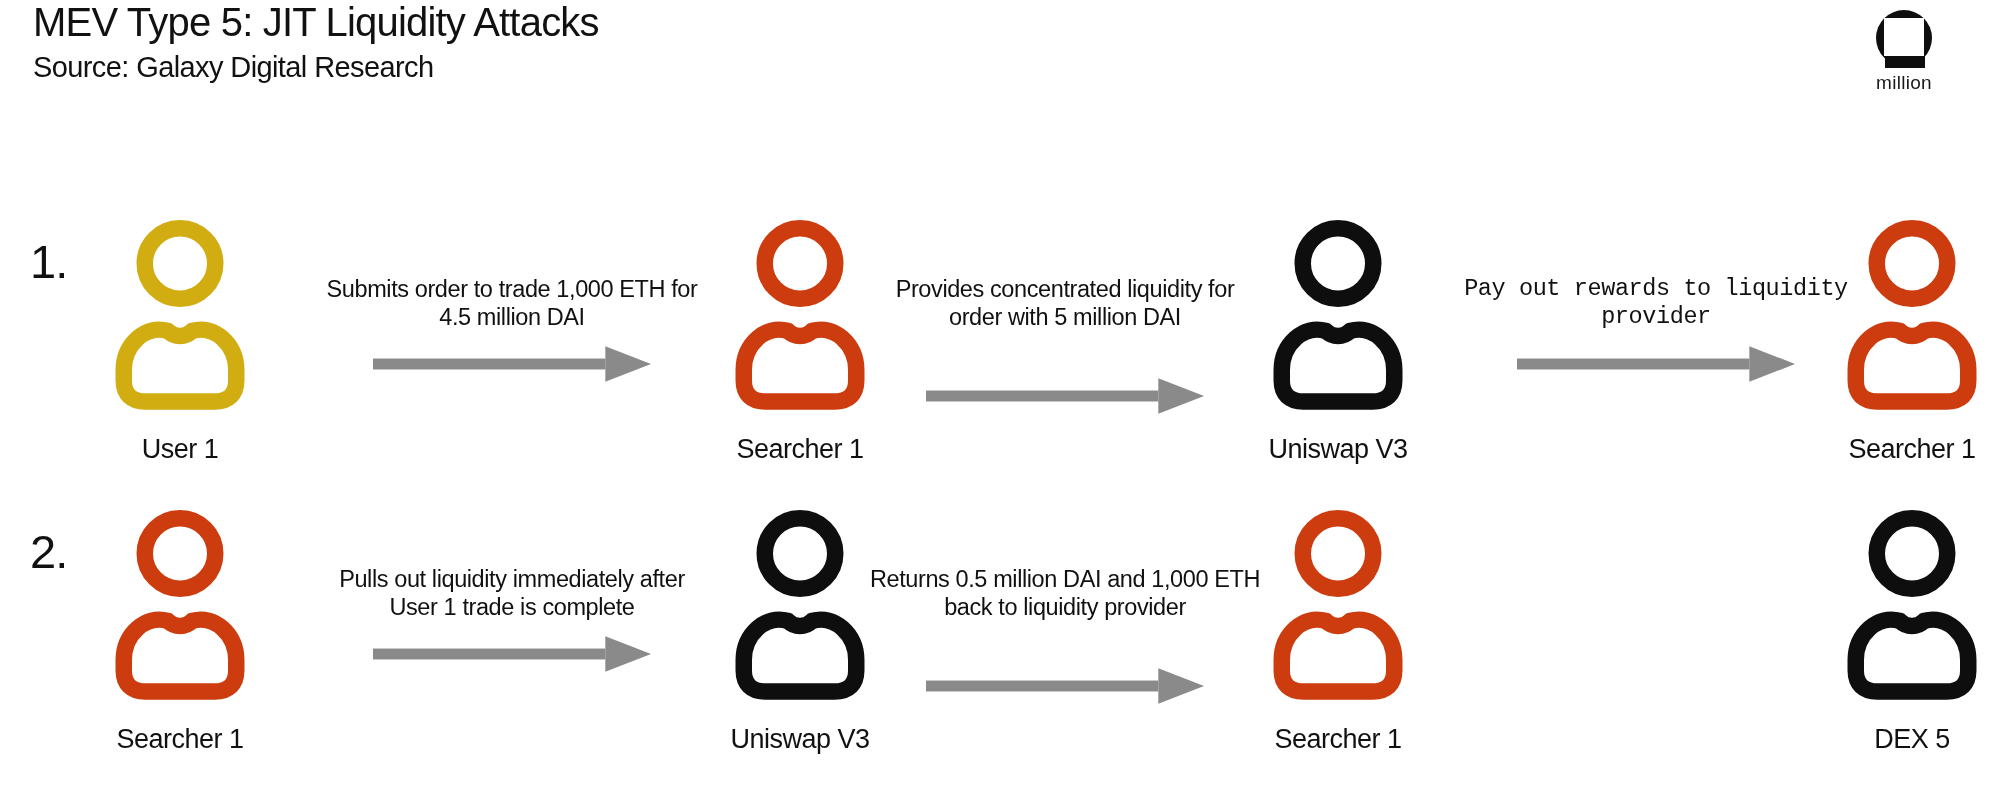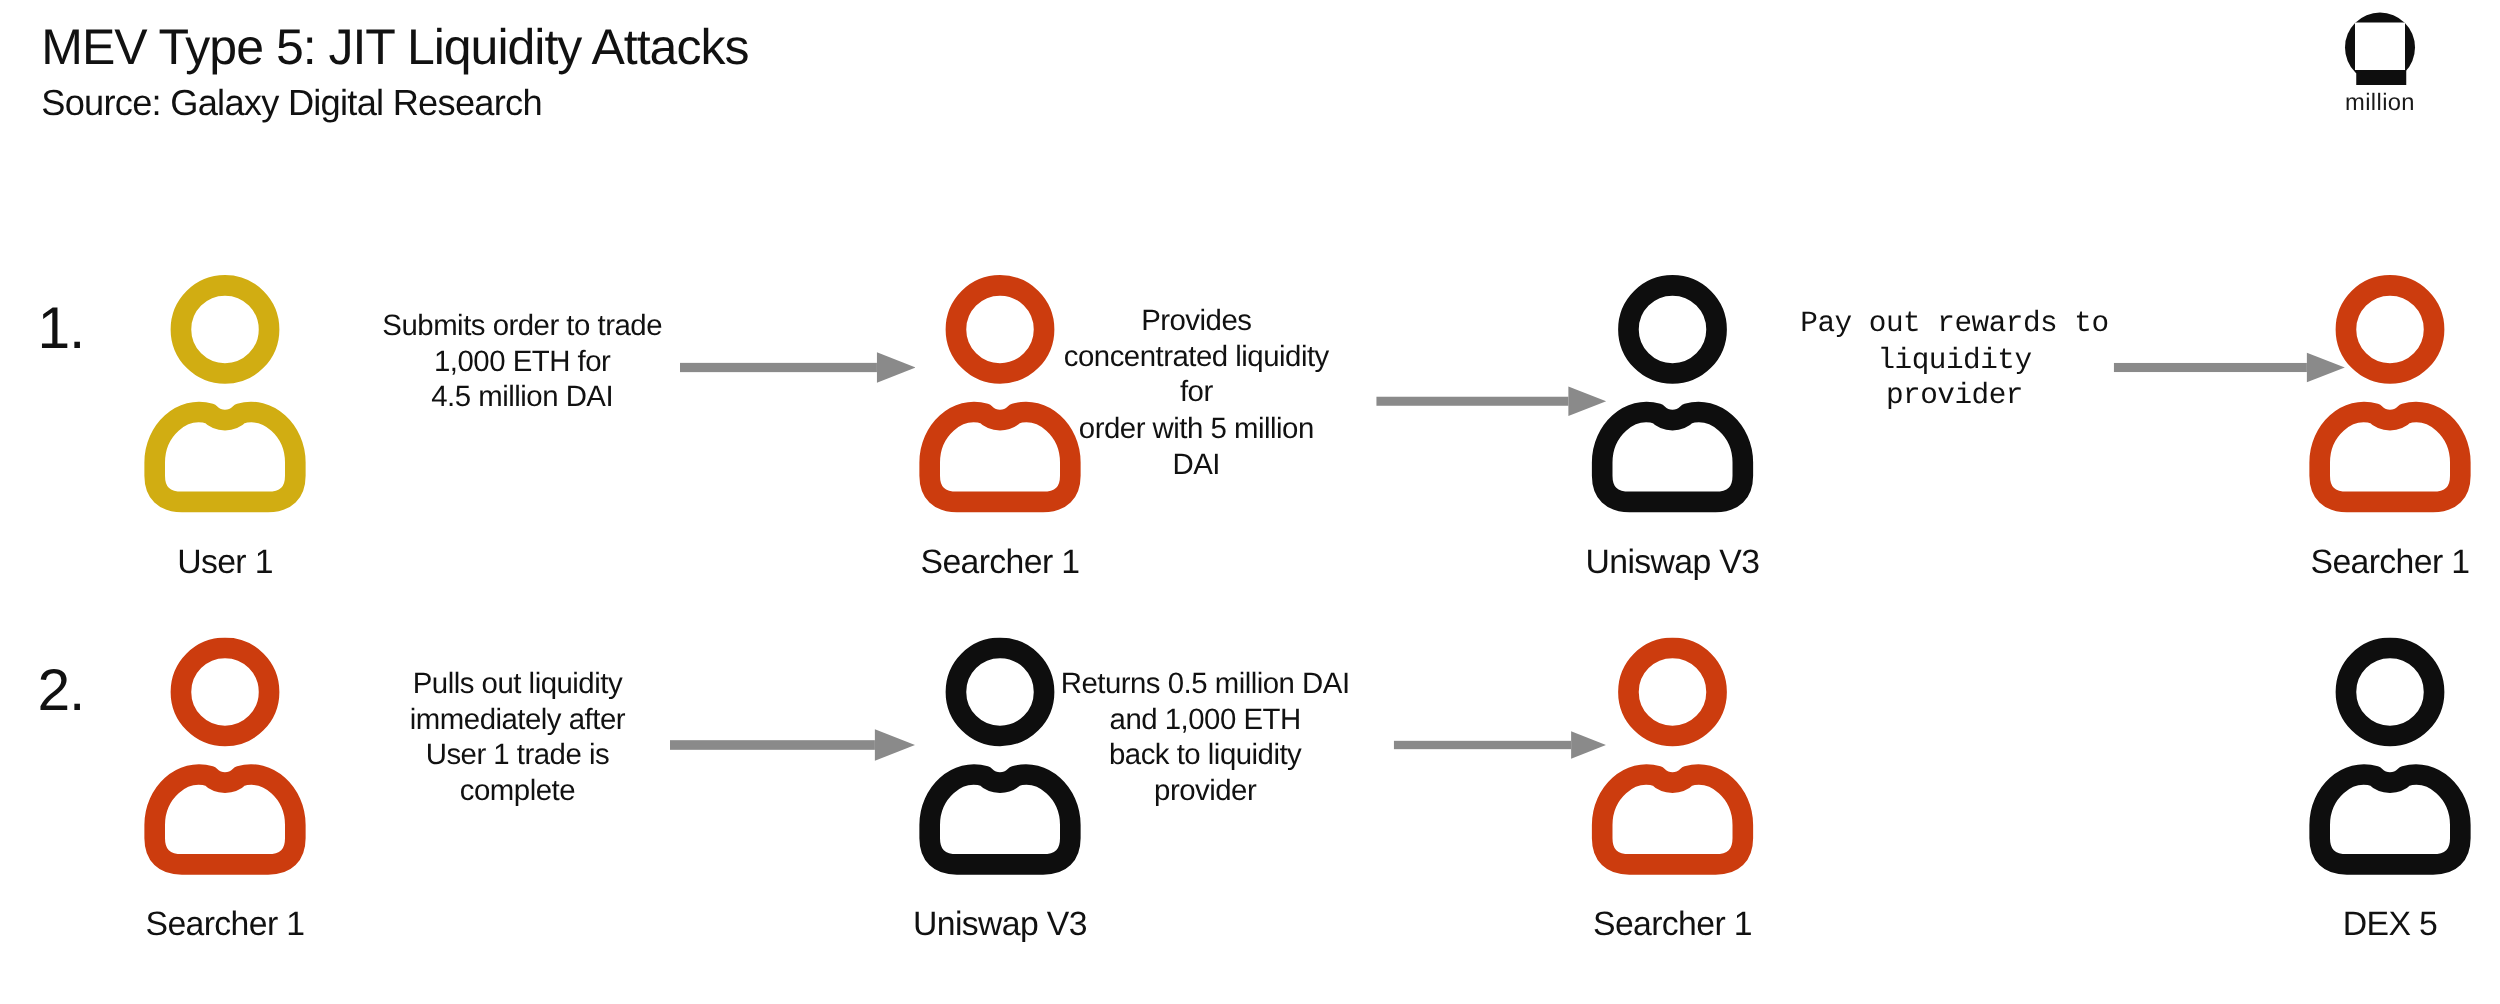--- a/index.html
+++ b/index.html
@@ -4,42 +4,42 @@
 <style>
   html,body{margin:0;padding:0;}
   body{
     width:2000px;height:803px;background:#ffffff;
     font-family:"Liberation Sans", sans-serif;color:#151515;
     position:relative;overflow:hidden;
   }
   .page{position:absolute;inset:0;}
 
   
-  .hdr{position:absolute;left:33px;top:16px;}
+  .hdr{position:absolute;left:33px;top:0;}
   .title{margin:0;font-size:40px;font-weight:500;letter-spacing:-0.8px;color:#111;}
   .source{font-size:29px;margin-top:6px;letter-spacing:-0.6px;color:#111;}
 
   
   .logo{position:absolute;top:10px;right:58px;width:76px;text-align:center;}
   .logo-mark{position:relative;width:56px;height:58px;margin:0 auto;}
   .lc{position:absolute;left:0;top:0;width:56px;height:56px;border-radius:50%;background:#0e0e0e;}
   .ls{position:absolute;left:8px;top:8px;width:40px;height:38px;background:#ffffff;}
   .lb{position:absolute;left:9px;top:46px;width:40px;height:12px;background:#0e0e0e;}
   .logo-word{font-size:19px;margin-top:4px;letter-spacing:0.3px;color:#1a1a1a;}
 
   
   .row{position:absolute;left:0;width:2000px;height:300px;}
   .row1{top:170px;}
   .row2{top:460px;}
   .step-num{position:absolute;left:30px;top:64px;font-size:47px;letter-spacing:-1px;color:#111;}
   .node{position:absolute;top:50px;width:220px;margin:0;display:flex;flex-direction:column;align-items:center;}
   .n1{left:70px;} .n2{left:690px;} .n3{left:1228px;} .n4{left:1802px;}
   .person{width:150px;height:192px;display:block;}
   .node-label{font-size:27px;margin-top:22px;letter-spacing:-0.5px;color:#111;}
-  .arrow-cell{position:absolute;top:72px;width:440px;display:flex;align-items:center;}
+  .arrow-cell{position:absolute;top:72px;width:440px;display:flex;flex-direction:column;align-items:center;}
   .a1{left:292px;} .a2{left:845px;gap:32px;} .a3{left:1436px;font-family:Liberation Mono, monospace;}
   .arrow-text{
     min-height:90px;display:flex;flex-direction:column;justify-content:flex-end;
     font-size:23.5px;line-height:1.22;text-align:center;white-space:pre-line;
     letter-spacing:-0.4px;color:#111;
   }
   .arrow{width:278px;height:36px;margin-top:14px;display:block;}
   .defs{position:absolute;width:0;height:0;overflow:hidden;}
 </style>
 </head>

